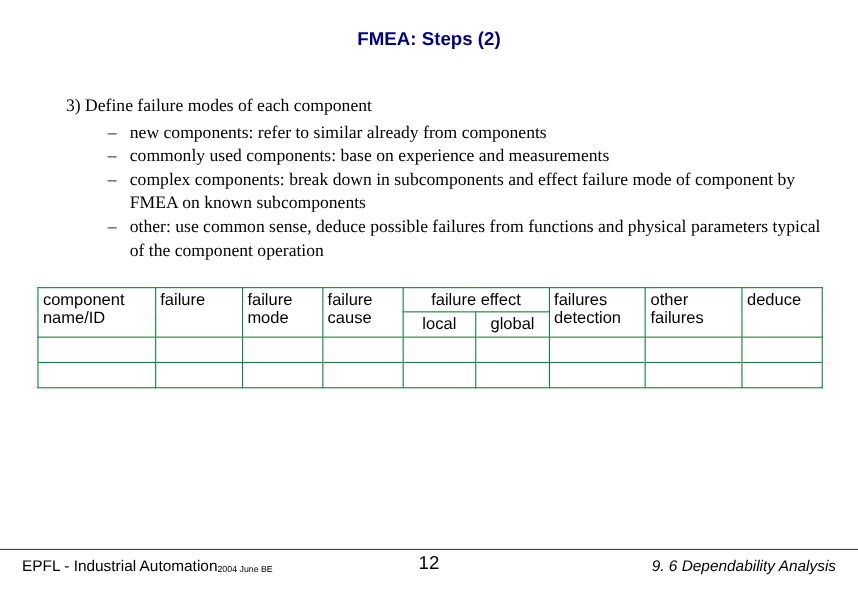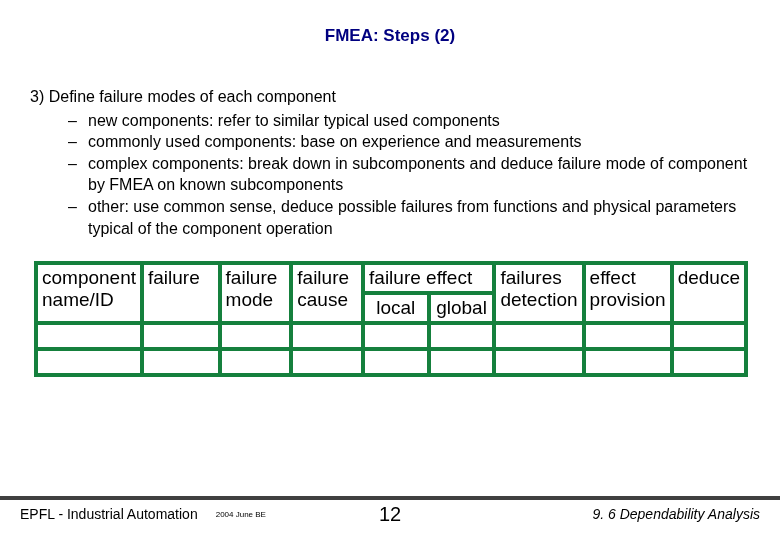--- a/index.html
+++ b/index.html
@@ -27,21 +27,23 @@
     text-align: center;
     margin-top: 6px;
     margin-bottom: 40px;
   }
   .content {
     font-size: 16px;
     color: #000;
     line-height: 1.35;
   }
   .step {
+    margin-left: 30px;
     margin-bottom: 14px;
+    font-family: Liberation Serif, serif;
   }
   .step-head {
     margin-bottom: 2px;
   }
   .bullets {
     margin: 0;
     padding-left: 38px;
   }
   .bullets .row {
     display: flex;
@@ -57,23 +59,23 @@
   }
   .table-wrap {
     margin-top: 22px;
   }
   table.fmea {
     border-collapse: collapse;
     width: 714px;
     margin-left: 4px;
   }
   table.fmea th, table.fmea td {
-    border: 4px solid #15803d;
+    border: 1px solid #15803d;
     font-weight: normal;
-    font-size: 19px;
+    font-size: 15px;
     text-align: left;
     vertical-align: top;
     padding: 2px 4px;
     line-height: 1.15;
   }
   table.fmea th {
     font-weight: normal;
   }
   table.fmea .sub th {
     text-align: center;
@@ -82,90 +84,89 @@
     height: 18px;
   }
   table.fmea tr.datarow.first td {
     border-bottom: 1px dotted #000;
   }
   .footer {
     position: absolute;
     left: 0;
     right: 0;
     bottom: 18px;
-    border-top: 4px solid #404040;
+    border-top: 1px solid #404040;
     padding-top: 6px;
     font-size: 14px;
     color: #000;
     display: flex;
-    align-items: center;
+    align-items: flex-end;
   }
   .footer .left {
     margin-left: 20px;
     white-space: nowrap;
   }
   .footer .mid1 {
-    margin-left: 18px;
     font-size: 8px;
     white-space: nowrap;
   }
   .footer .page {
     position: absolute;
     left: 50%;
     transform: translateX(-50%);
-    font-size: 20px;
+    font-size: 17px;
   }
   .footer .right {
     margin-left: auto;
     margin-right: 20px;
     white-space: nowrap;
     font-style: italic;
   }
 </style>
 </head>
 <body>
 
 <div class="slide">
   <div class="title">FMEA: Steps (2)</div>
 
   <div class="content">
     <div class="step">
       <div class="step-head">3) Define failure modes of each component</div>
       <div class="bullets">
         <div class="row">
           <div class="dash">–</div>
-          <div class="txt">new components: refer to similar typical used components</div>
+          <div class="txt">new components: refer to similar already from components</div>
         </div>
         <div class="row">
           <div class="dash">–</div>
           <div class="txt">commonly used components: base on experience and measurements</div>
         </div>
         <div class="row">
           <div class="dash">–</div>
-          <div class="txt">complex components: break down in subcomponents and deduce failure mode of component by FMEA on known subcomponents</div>
+          <div class="txt">complex components: break down in subcomponents and effect failure mode of component by FMEA on known subcomponents</div>
         </div>
         <div class="row">
           <div class="dash">–</div>
           <div class="txt">other: use common sense, deduce possible failures from functions and physical parameters typical of the component operation</div>
         </div>
       </div>
     </div>
 
 
     <div class="table-wrap">
       <table class="fmea">
         <tbody>
             <tr>
           <th rowspan="2" style="width:92px">component name/ID</th>
           <th rowspan="2" style="width:66px">failure</th>
           <th rowspan="2" style="width:60px">failure mode</th>
           <th rowspan="2" style="width:60px">failure cause</th>
-          <th colspan="2" style="text-align:left">failure effect</th>
+          <th colspan="2" style="text-align:center">failure effect</th>
           <th rowspan="2" style="width:74px">failures detection</th>
-          <th rowspan="2" style="width:74px">effect provision</th>
+          <th rowspan="2" style="width:74px">other failures</th>
           <th rowspan="2" style="width:60px">deduce</th>
         </tr>
         <tr class="sub">
           <th style="width:54px">local</th>
           <th style="width:54px">global</th>
         </tr>
         <tr class="datarow first">
           <td></td>
               <td></td>
               <td></td>

